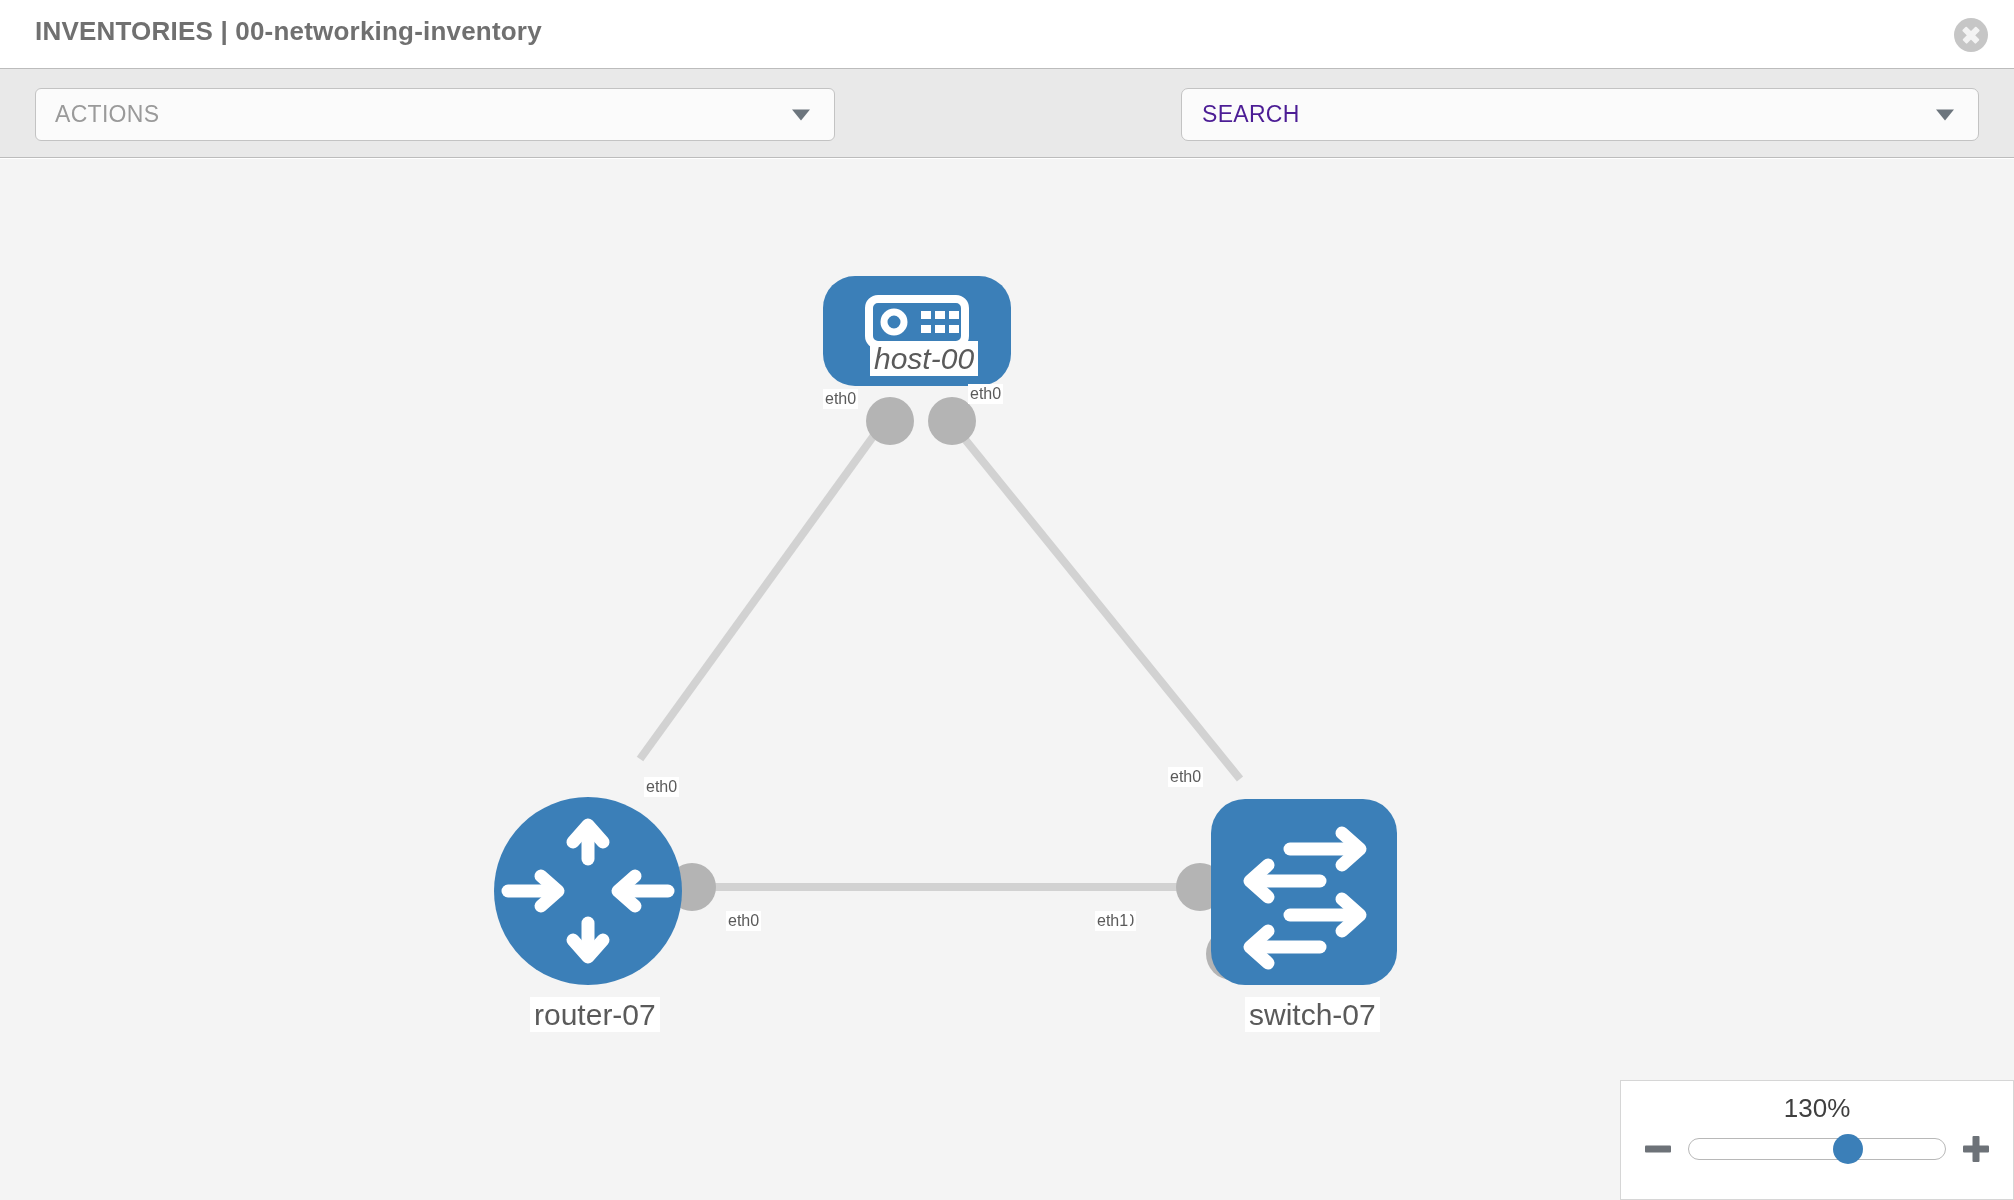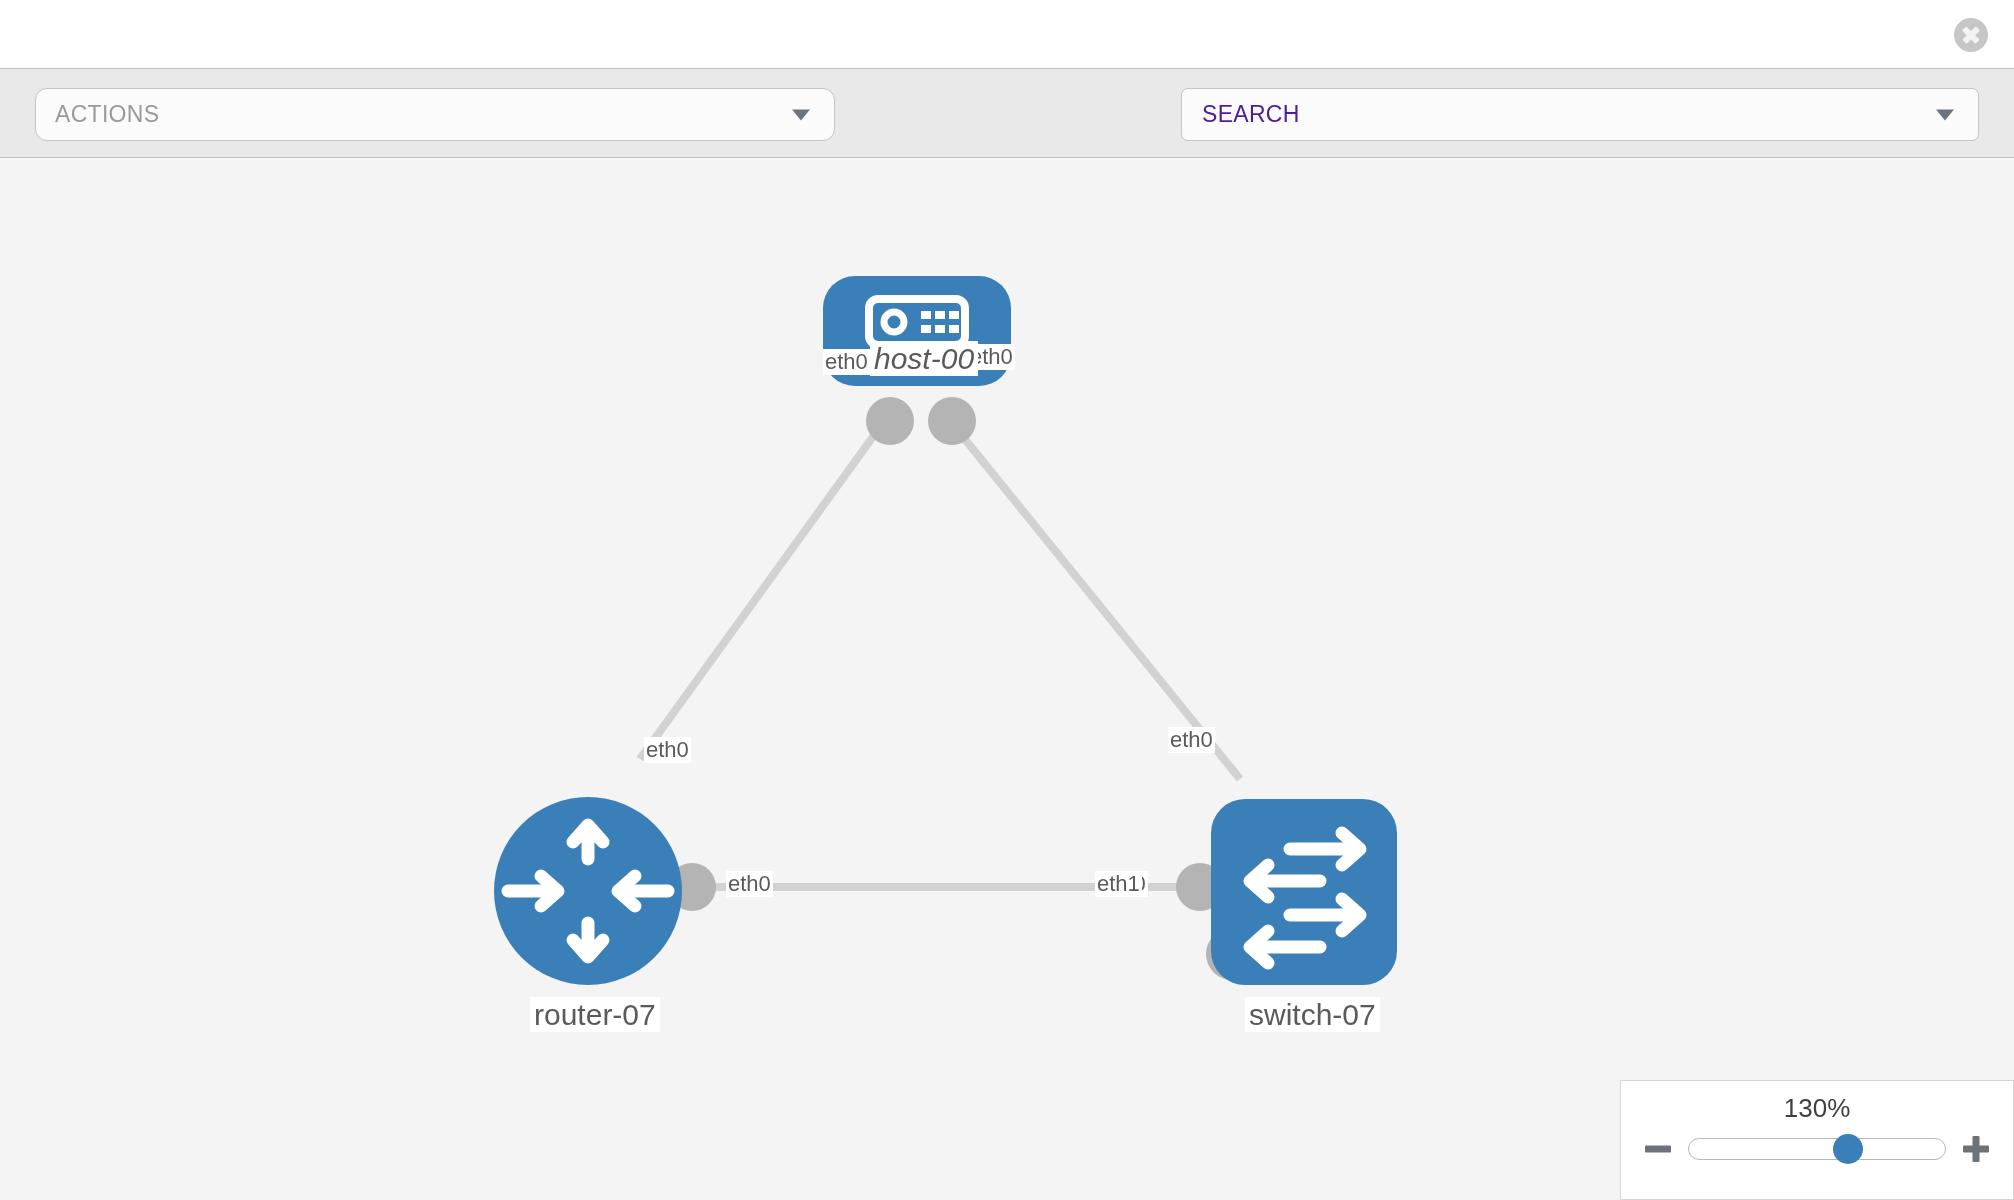--- a/index.html
+++ b/index.html
@@ -73,21 +73,21 @@
     border-bottom: 1px solid #bcbcbc;
   }
 
   .actions-select {
     position: absolute;
     left: 35px; top: 19px;
     width: 800px;
     height: 53px;
     background: #fbfbfb;
     border: 1px solid #c3c3c3;
-    border-radius: 12px;
+    border-radius: 6px;
     display: flex;
     align-items: center;
     cursor: pointer;
   }
   .actions-label {
     margin-left: 19px;
     font-size: 23px;
     color: #9a9a9a;
     letter-spacing: 0.3px;
   }
@@ -148,21 +148,21 @@
   }
 
   
   .edge-label, .node-label {
     position: absolute;
     background: #ffffff;
     color: #5a5a5a;
     white-space: nowrap;
     line-height: 1.1;
   }
-  .edge-label { font-size: 22px; padding: 1px 2px; }
+  .edge-label { font-size: 16px; padding: 1px 2px; margin-top: 40px; }
   .node-label { font-size: 30px; padding: 1px 4px; }
 
   
   .zoom-panel {
     position: absolute;
     left: 1620px;
     top: 1080px;
     width: 394px;
     height: 120px;
     background: #ffffff;
@@ -233,20 +233,21 @@
     background: #3b7fb8;
     cursor: grab;
   }
 </style>
 </head>
 <body>
 
 <div id="app">
 
   <div class="header">
+    <div class="header-title">INVENTORIES | 00-networking-inventory</div>
     <div class="close-btn"></div>
   </div>
 
   <div class="toolbar">
 
     <div class="actions-select">
       <span class="actions-label">ACTIONS</span>
       <span class="caret"></span>
     </div>
 

